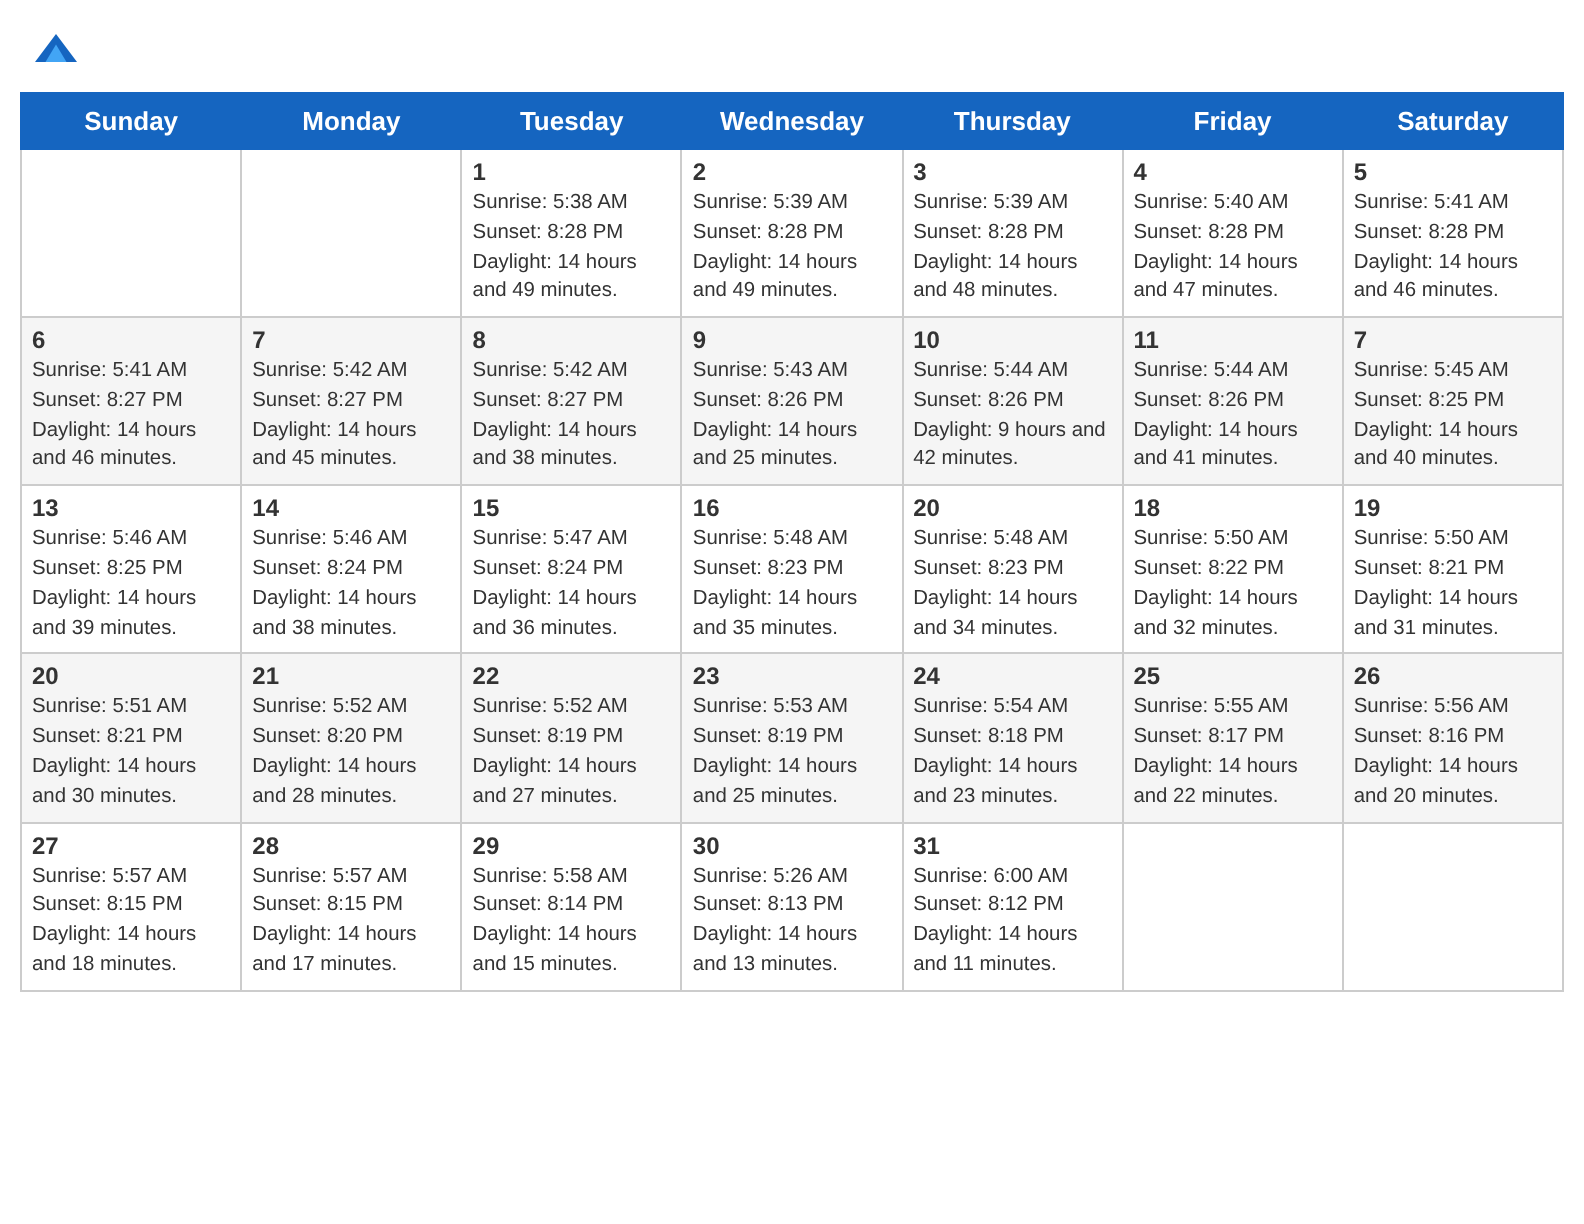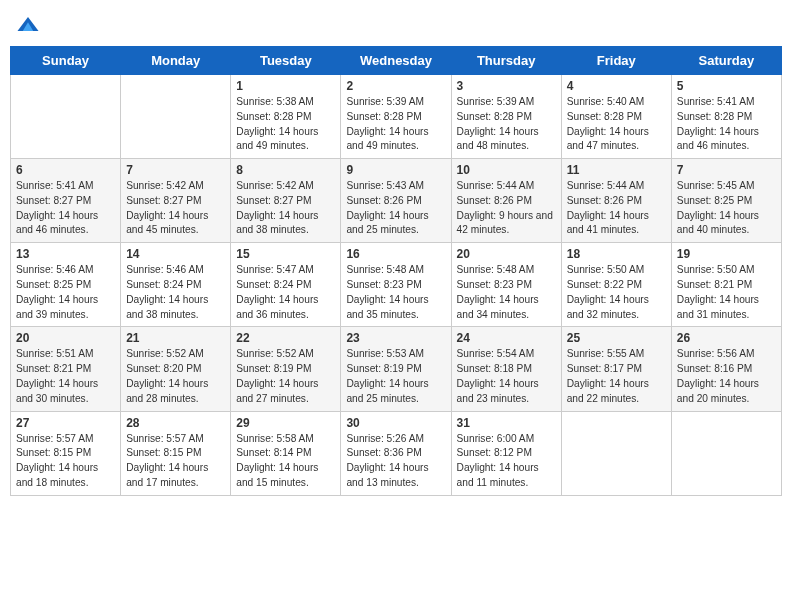--- a/index.html
+++ b/index.html
@@ -360,21 +360,21 @@
         <div class="cell-info">
           <span>Sunrise: 5:58 AM</span><br>
           <span>Sunset: 8:14 PM</span><br>
           <span>Daylight: 14 hours and 15 minutes.</span>
         </div>
         </td>
         <td>
           <span class="day-num">30</span>
         <div class="cell-info">
           <span>Sunrise: 5:26 AM</span><br>
-          <span>Sunset: 8:36 PM</span><br>
+          <span>Sunset: 8:13 PM</span><br>
           <span>Daylight: 14 hours and 13 minutes.</span>
         </div>
         </td>
         <td>
           <span class="day-num">31</span>
         <div class="cell-info">
           <span>Sunrise: 6:00 AM</span><br>
           <span>Sunset: 8:12 PM</span><br>
           <span>Daylight: 14 hours and 11 minutes.</span>
         </div>

